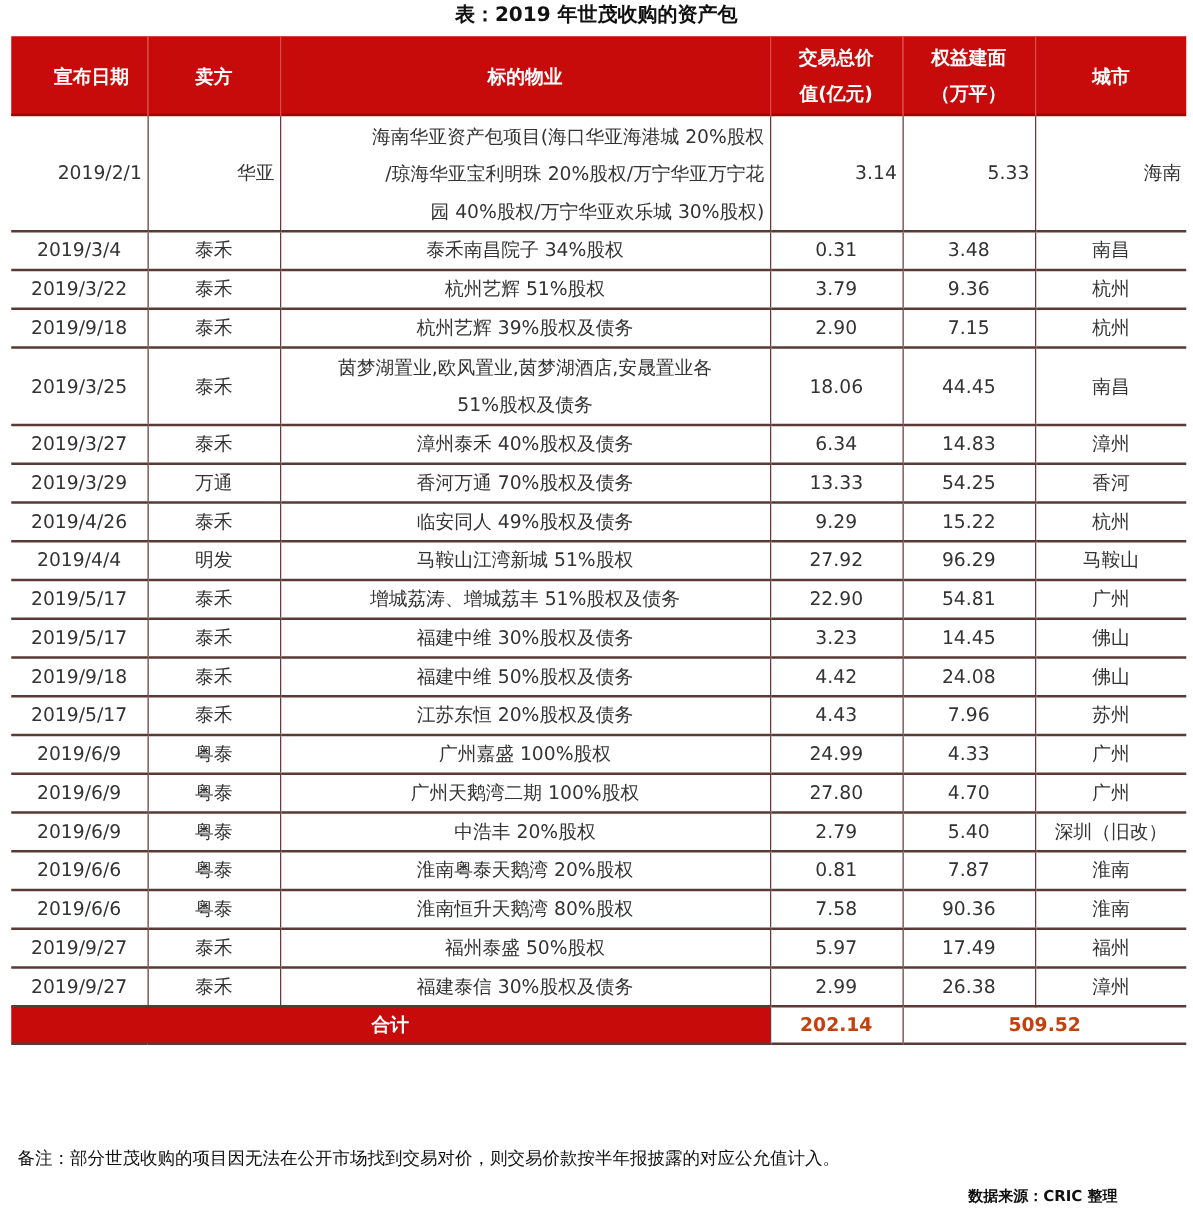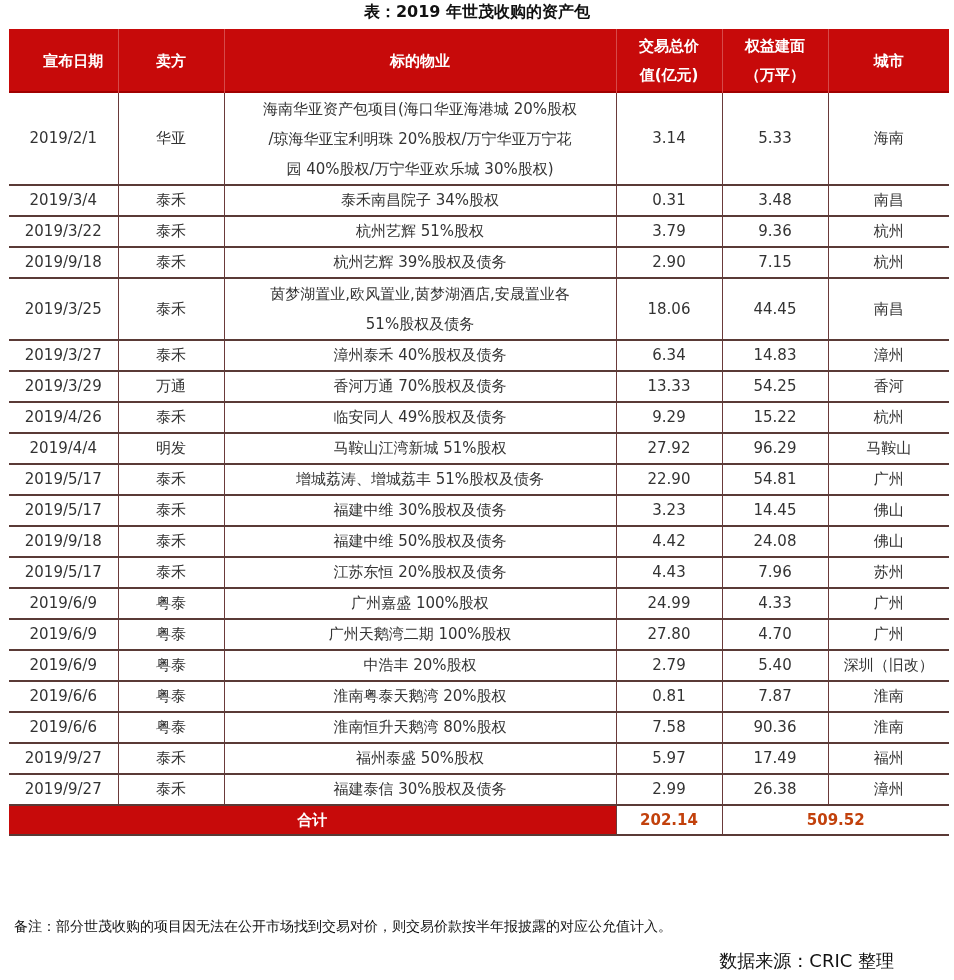--- a/index.html
+++ b/index.html
@@ -29,33 +29,33 @@
     box-shadow: inset 0 -2px 0 #a00000;
   }
   thead th:first-child { border-left: none; padding-left: 20px; }
   tbody td {
     font-size: 15px; text-align: center; vertical-align: middle;
     border-top: 2px solid #5a3a36; border-left: 1.5px solid #6a3a3a;
     padding: 0 4px; height: 29px; line-height: 29px; color: #333;
   }
   tbody td:first-child { border-left: none; }
   tbody tr:first-child td { border-top: none; }
-  tbody tr.tall3 td { height: 91px; }
+  tbody tr.tall3 td { height: 91px; text-align: right; }
   tbody tr.tall2 td { height: 60px; }
   td.wrap { line-height: 30px; }
   tr.total td {
     height: 28px; line-height: 28px; border-top: 2px solid #5a3a36;
     border-bottom: 2px solid #5a3a36; font-weight: bold; color: #c2410c; font-size: 15px;
   }
   tr.total td.label { background: #c70a0a; color: #fff; }
   .note {
     position: absolute; left: 14px; top: 918px; font-size: 14px; font-weight: normal; color: #111;
   }
   .source {
-    position: absolute; right: 60px; top: 949px; font-size: 18px; font-weight: normal; color: #111;
+    position: absolute; right: 60px; top: 949px; font-size: 12px; font-weight: bold; color: #111;
   }
 </style>
 </head>
 <body>
 
 <div class="title">表：2019 年世茂收购的资产包</div>
 
 <table class="main">
   <colgroup>
     <col class="c1">

